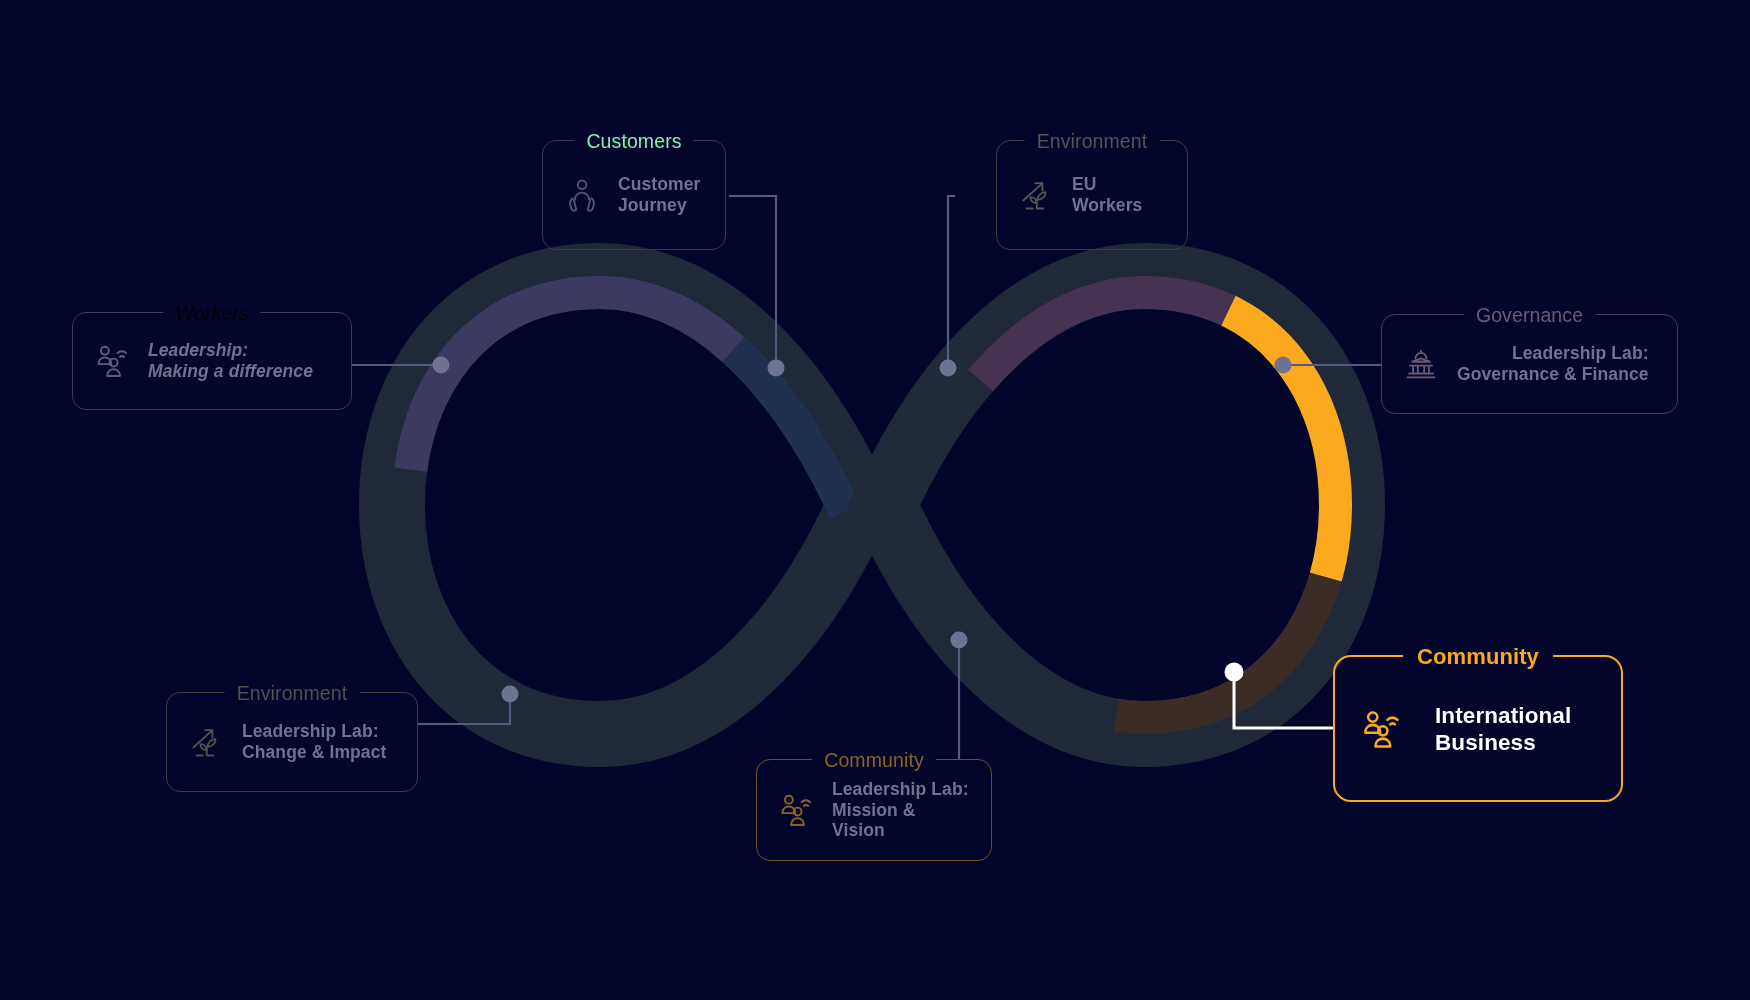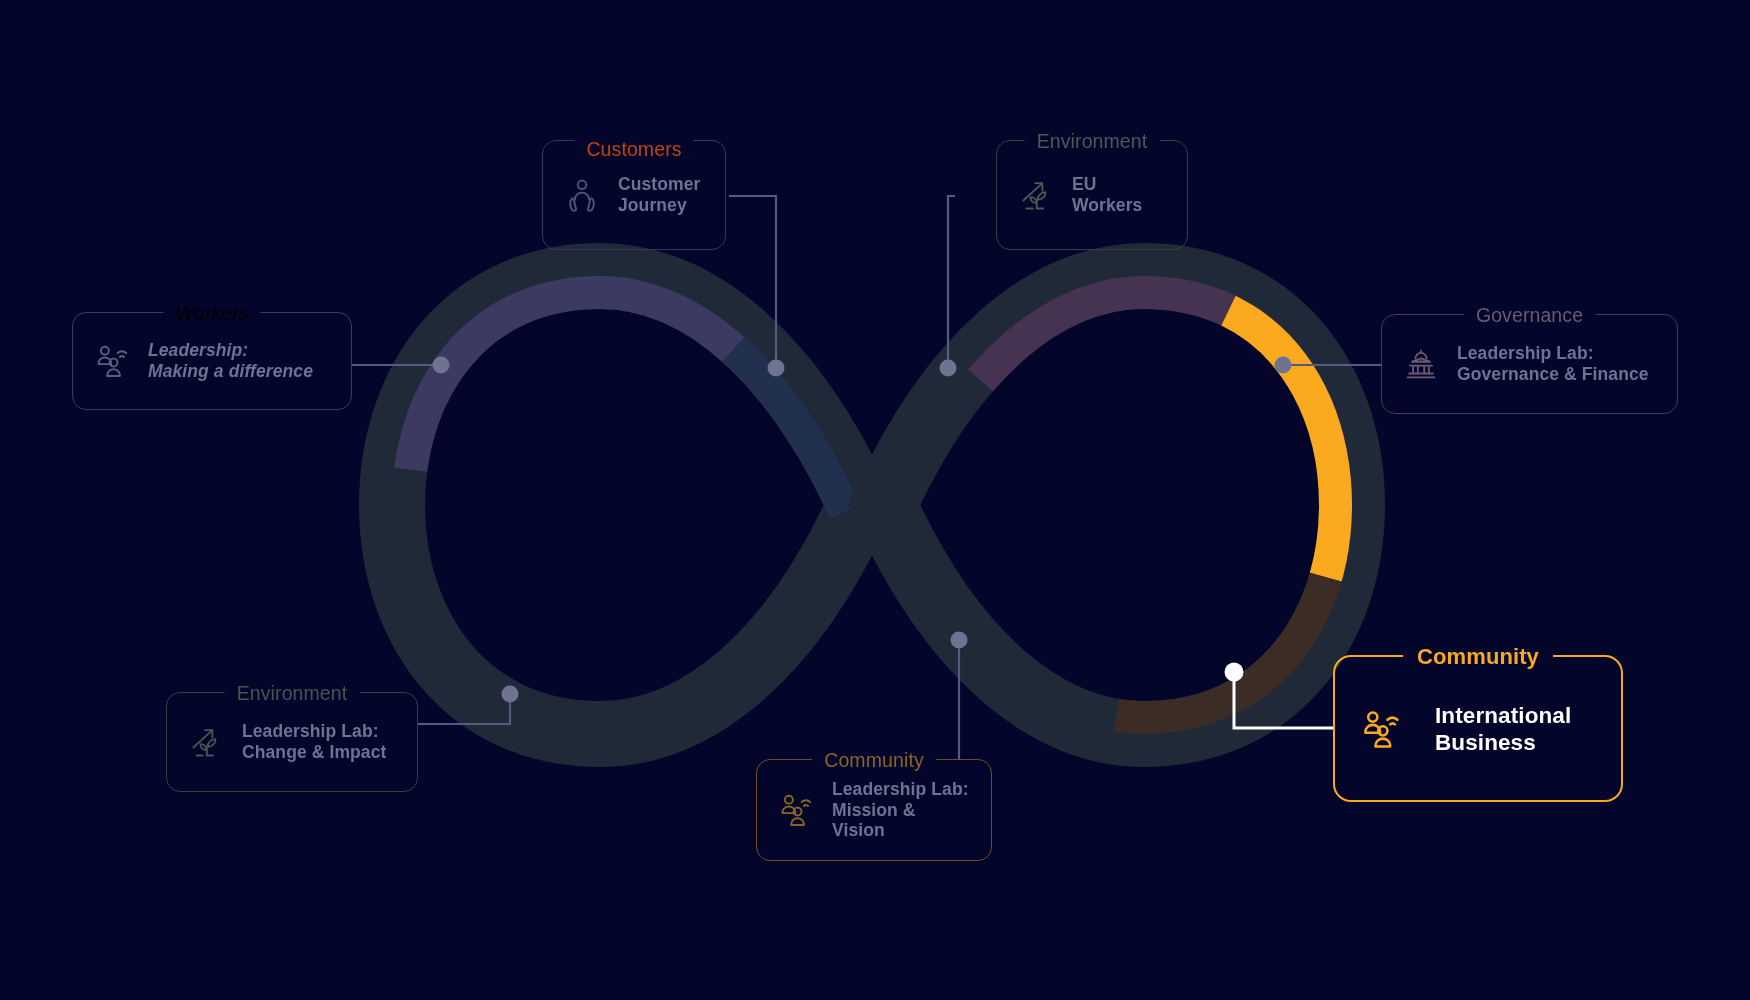--- a/index.html
+++ b/index.html
@@ -217,21 +217,21 @@
         <path d="M18 42c0-4.2 3.6-7.5 8-7.5s8 3.3 8 7.5v1H18z" stroke="#5d5f7e" stroke-width="2.4" stroke-linejoin="round"></path>
         <path d="M31 14a7.5 7.5 0 0 1 11 0" stroke="#5d5f7e" stroke-width="2.4" stroke-linecap="round"></path>
         <path d="M34 19a3.8 3.8 0 0 1 5.2 0" stroke="#5d5f7e" stroke-width="2.4" stroke-linecap="round"></path>
       </svg>
       <div class="card-text">Leadership:
 Making a difference</div>
     </div>
   </div>
 
   <div class="card" id="card-customers" style="left:542px; top:140px; width:184px; height:110px; border-color:#2f3a5c;">
-    <span class="card-legend" style="color:#c2410c;margin-top:8px;">Customers</span>
+    <span class="card-legend" style="color:#86efac;">Customers</span>
     <div class="card-body">
       <svg class="card-icon" viewBox="0 0 48 48" fill="none">
         <circle cx="24" cy="11" r="5.4" stroke="#4d5677" stroke-width="2.4"></circle>
         <path d="M15 30c0-5 4-9 9-9s9 4 9 9" stroke="#4d5677" stroke-width="2.4" stroke-linecap="round"></path>
         <path d="M12 28c-2.6 2-3.5 6-2.4 10.2C10.4 41.6 12.6 44 14.6 44c1.4 0 2.2-1 1.8-2.6L13.6 30" stroke="#4d5677" stroke-width="2.4" stroke-linejoin="round" stroke-linecap="round"></path>
         <path d="M36 28c2.6 2 3.5 6 2.4 10.2C37.6 41.6 35.4 44 33.4 44c-1.4 0-2.2-1-1.8-2.6L34.4 30" stroke="#4d5677" stroke-width="2.4" stroke-linejoin="round" stroke-linecap="round"></path>
       </svg>
       <div class="card-text">Customer
 Journey</div>
     </div>
@@ -245,21 +245,21 @@
         <path d="M23 9h9v9" stroke="#4c5a54" stroke-width="2.4" stroke-linecap="round" stroke-linejoin="round"></path>
         <path d="M26 30c0-5.6 4.4-9.6 10-9.6 0 5.6-4.4 9.6-10 9.6z" stroke="#4c5a54" stroke-width="2.3" stroke-linejoin="round"></path>
         <path d="M24.5 34c-4.4 0-7.6-3-7.6-7.4 4.4 0 7.6 3 7.6 7.4z" stroke="#4c5a54" stroke-width="2.3" stroke-linejoin="round"></path>
         <path d="M25 30v11" stroke="#4c5a54" stroke-width="2.4" stroke-linecap="round"></path>
         <path d="M12 41h26" stroke="#4c5a54" stroke-width="2.4" stroke-linecap="round" stroke-dasharray="8 5"></path>
       </svg>
       <div class="card-text">EU Workers</div>
     </div>
   </div>
 
-  <div class="card" id="card-governance" style="left:1381px; top:314px; width:297px; height:100px; border-color:#4b3a55;">
+  <div class="card" id="card-governance" style="left:1381px; top:314px; width:297px; height:100px; border-color:#4b3a55;text-align:right;">
     <span class="card-legend" style="color:#6b5a72;">Governance</span>
     <div class="card-body">
       <svg class="card-icon" viewBox="0 0 48 48" fill="none">
         <path d="M17 17c0-3.9 3.1-7 7-7s7 3.1 7 7" stroke="#6b5a72" stroke-width="2.3" stroke-linecap="round"></path>
         <path d="M24 7v3" stroke="#6b5a72" stroke-width="2.3" stroke-linecap="round"></path>
         <path d="M13 21h22l-11-4z" stroke="#6b5a72" stroke-width="2.3" stroke-linejoin="round"></path>
         <path d="M13 21h22" stroke="#6b5a72" stroke-width="2.3" stroke-linecap="round"></path>
         <path d="M10 26h28" stroke="#6b5a72" stroke-width="2.3" stroke-linecap="round"></path>
         <path d="M9 36h30" stroke="#6b5a72" stroke-width="2.3" stroke-linecap="round"></path>
         <path d="M7 41h34" stroke="#6b5a72" stroke-width="2.3" stroke-linecap="round"></path>

